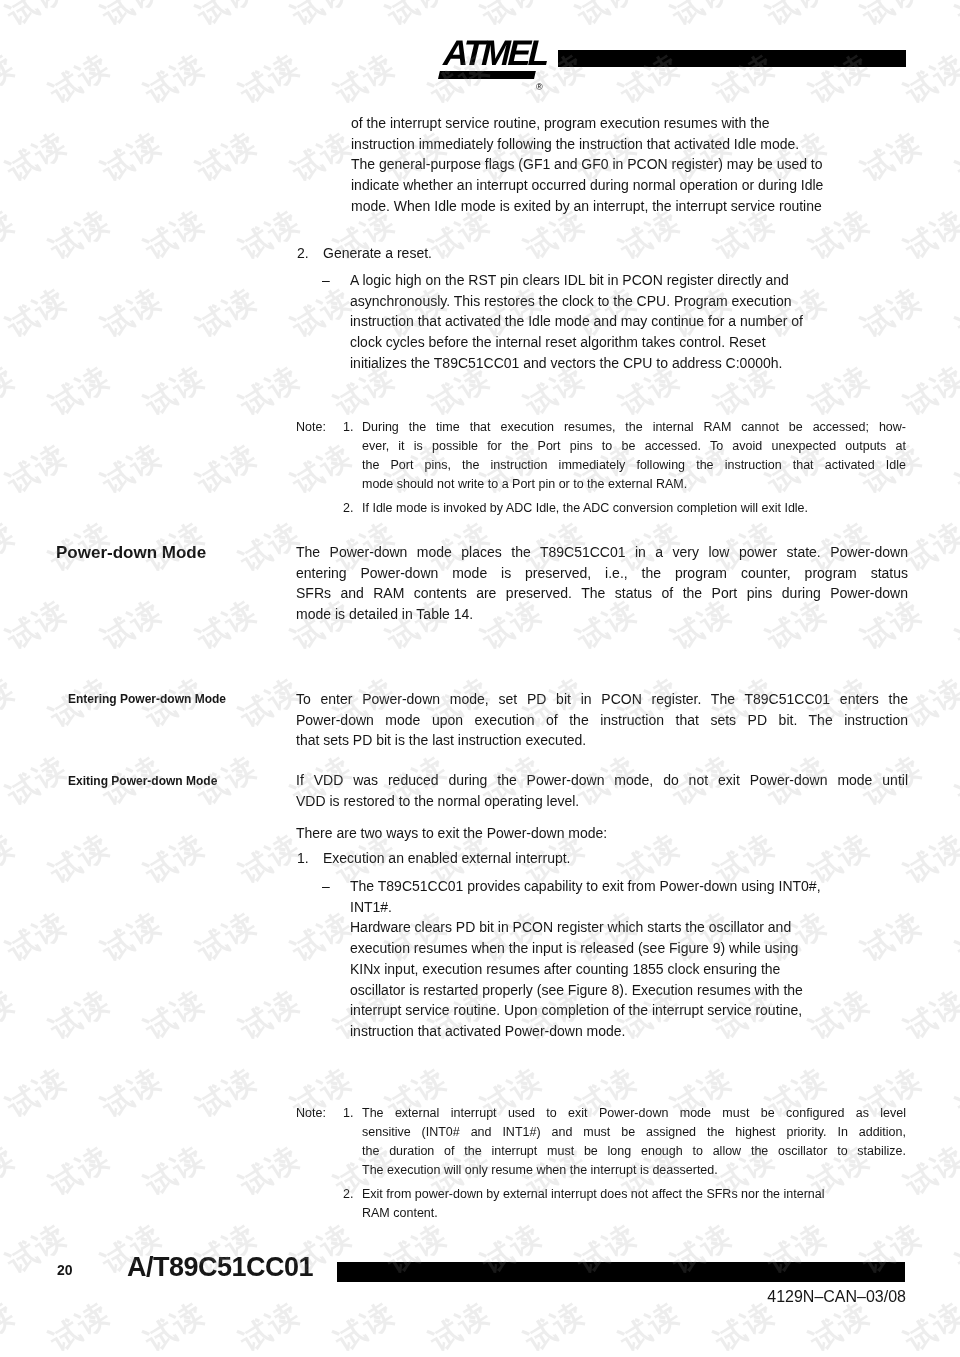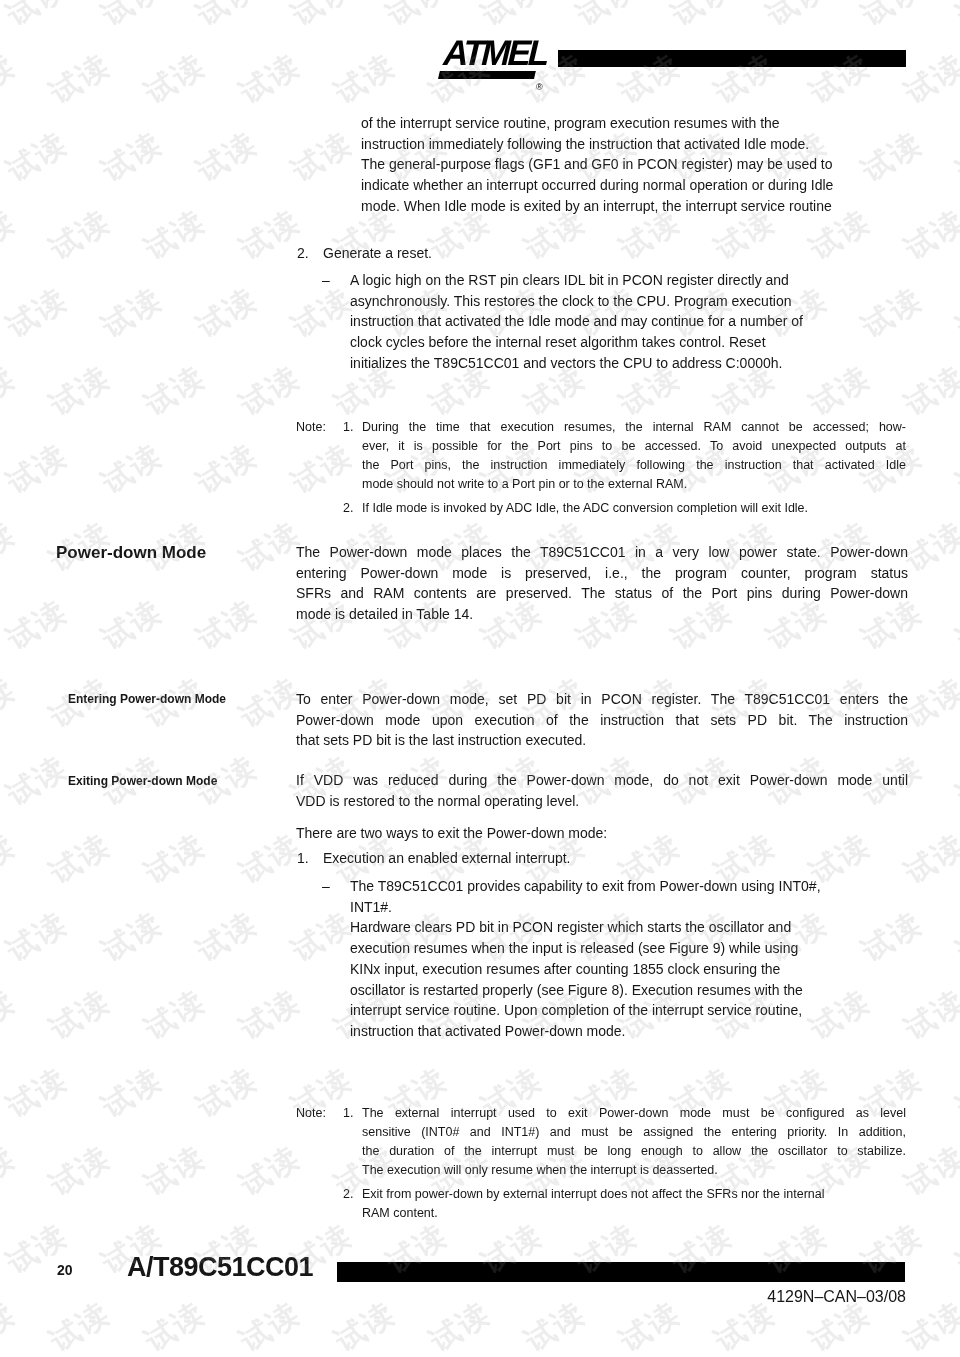--- a/index.html
+++ b/index.html
@@ -65,21 +65,21 @@
 
   <div class="abs logo">
     <div class="logo-skew">
       <span class="logo-text">ATMEL</span>
       <div class="logo-bar"></div>
     </div>
     <span class="logo-reg">®</span>
   </div>
   <div class="abs hbar header-bar"></div>
 
-  <div class="abs body-text" style="left:361px; top:113px; width:560px">
+  <div class="abs body-text" style="left:351px; top:113px; width:560px">
       <div class="ln">of the interrupt service routine, program execution resumes with the</div>
       <div class="ln">instruction immediately following the instruction that activated Idle mode.</div>
       <div class="ln">The general-purpose flags (GF1 and GF0 in PCON register) may be used to</div>
       <div class="ln">indicate whether an interrupt occurred during normal operation or during Idle</div>
       <div class="ln">mode. When Idle mode is exited by an interrupt, the interrupt service routine</div>
     </div>
 
   <div class="abs body-text li-row" style="left:297px; top:243px; width:610px">
     <span class="li-num">2.</span>
     <span>Generate a reset.</span>
@@ -156,21 +156,21 @@
         <div class="ln">instruction that activated Power-down mode.</div>
       </div>
   </div>
 
   <div class="abs note-text note-block" style="left:296px; top:1104px">
     <span class="note-label">Note:</span>
     <div class="note-item">
       <span class="note-num">1.</span>
       <div class="note-lines">
           <div class="ln just">The external interrupt used to exit Power-down mode must be configured as level</div>
-          <div class="ln just">sensitive (INT0# and INT1#) and must be assigned the entering priority. In addition,</div>
+          <div class="ln just">sensitive (INT0# and INT1#) and must be assigned the highest priority. In addition,</div>
           <div class="ln just">the duration of the interrupt must be long enough to allow the oscillator to stabilize.</div>
           <div class="ln">The execution will only resume when the interrupt is deasserted.</div>
         </div>
     </div>
     <div class="note-item">
       <span class="note-num">2.</span>
       <div class="note-lines">
           <div class="ln">Exit from power-down by external interrupt does not affect the SFRs nor the internal</div>
           <div class="ln">RAM content.</div>
         </div>

